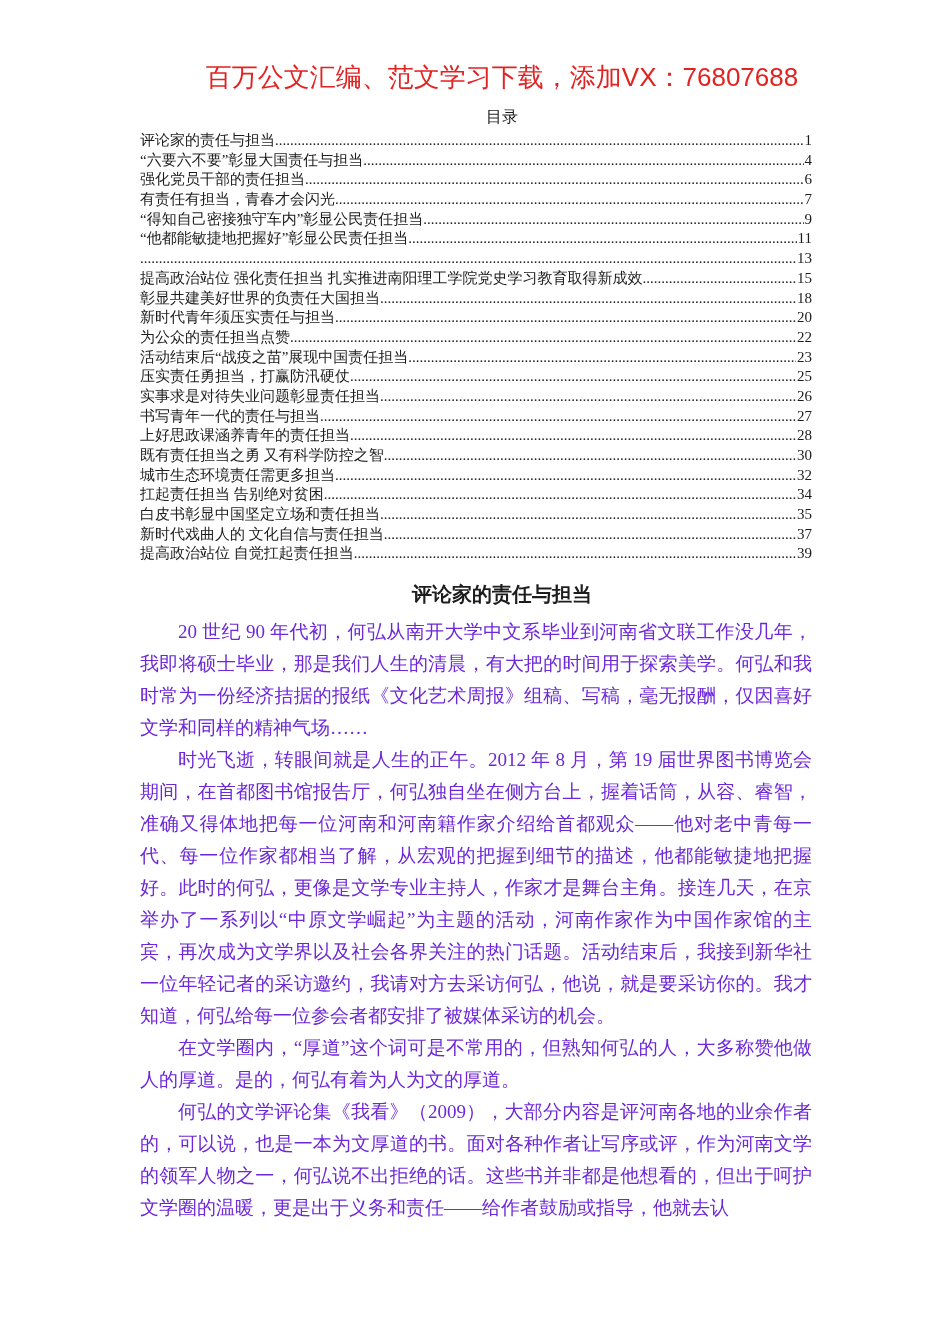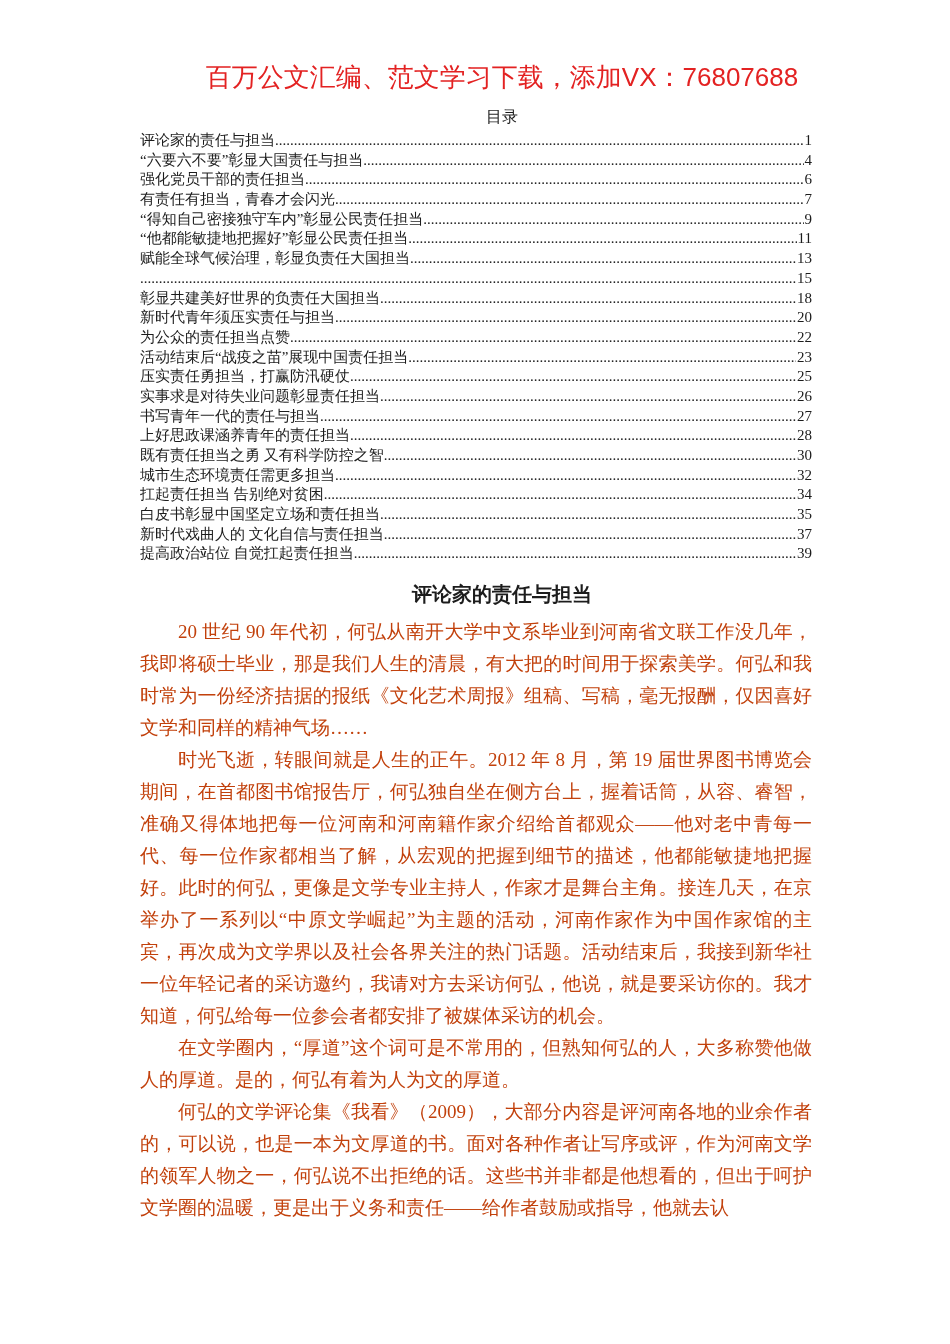--- a/index.html
+++ b/index.html
@@ -60,21 +60,21 @@
     font-weight:bold;
     line-height:28px;
     margin-bottom:8px;
   }
   .para {
     width:672px;
     font-size:19px;
     line-height:32px;
     text-align:justify;
     text-indent:2em;
-    color:#c2410c;
+    color:#6d28d9;
   }
 </style>
 </head>
 <body>
 
 <div class="page">
   <div class="header-notice">百万公文汇编、范文学习下载，添加VX：76807688</div>
 
   <div class="toc">
     <div class="toc-heading">目录</div>
@@ -103,25 +103,25 @@
           <span class="toc-title">“得知自己密接独守车内”彰显公民责任担当</span>
           <span class="toc-dots"></span>
           <span class="toc-page">9</span>
         </div>
         <div class="toc-row">
           <span class="toc-title">“他都能敏捷地把握好”彰显公民责任担当</span>
           <span class="toc-dots"></span>
           <span class="toc-page">11</span>
         </div>
         <div class="toc-row">
-          <span class="toc-title">赋能全球气候治理，彰显负责任大国担当</span>
           <span class="toc-dots"></span>
           <span class="toc-page">13</span>
         </div>
         <div class="toc-row">
+          <span class="toc-title">提高政治站位 强化责任担当 扎实推进南阳理工学院党史学习教育取得新成效</span>
           <span class="toc-dots"></span>
           <span class="toc-page">15</span>
         </div>
         <div class="toc-row">
           <span class="toc-title">彰显共建美好世界的负责任大国担当</span>
           <span class="toc-dots"></span>
           <span class="toc-page">18</span>
         </div>
         <div class="toc-row">
           <span class="toc-title">新时代青年须压实责任与担当</span>

